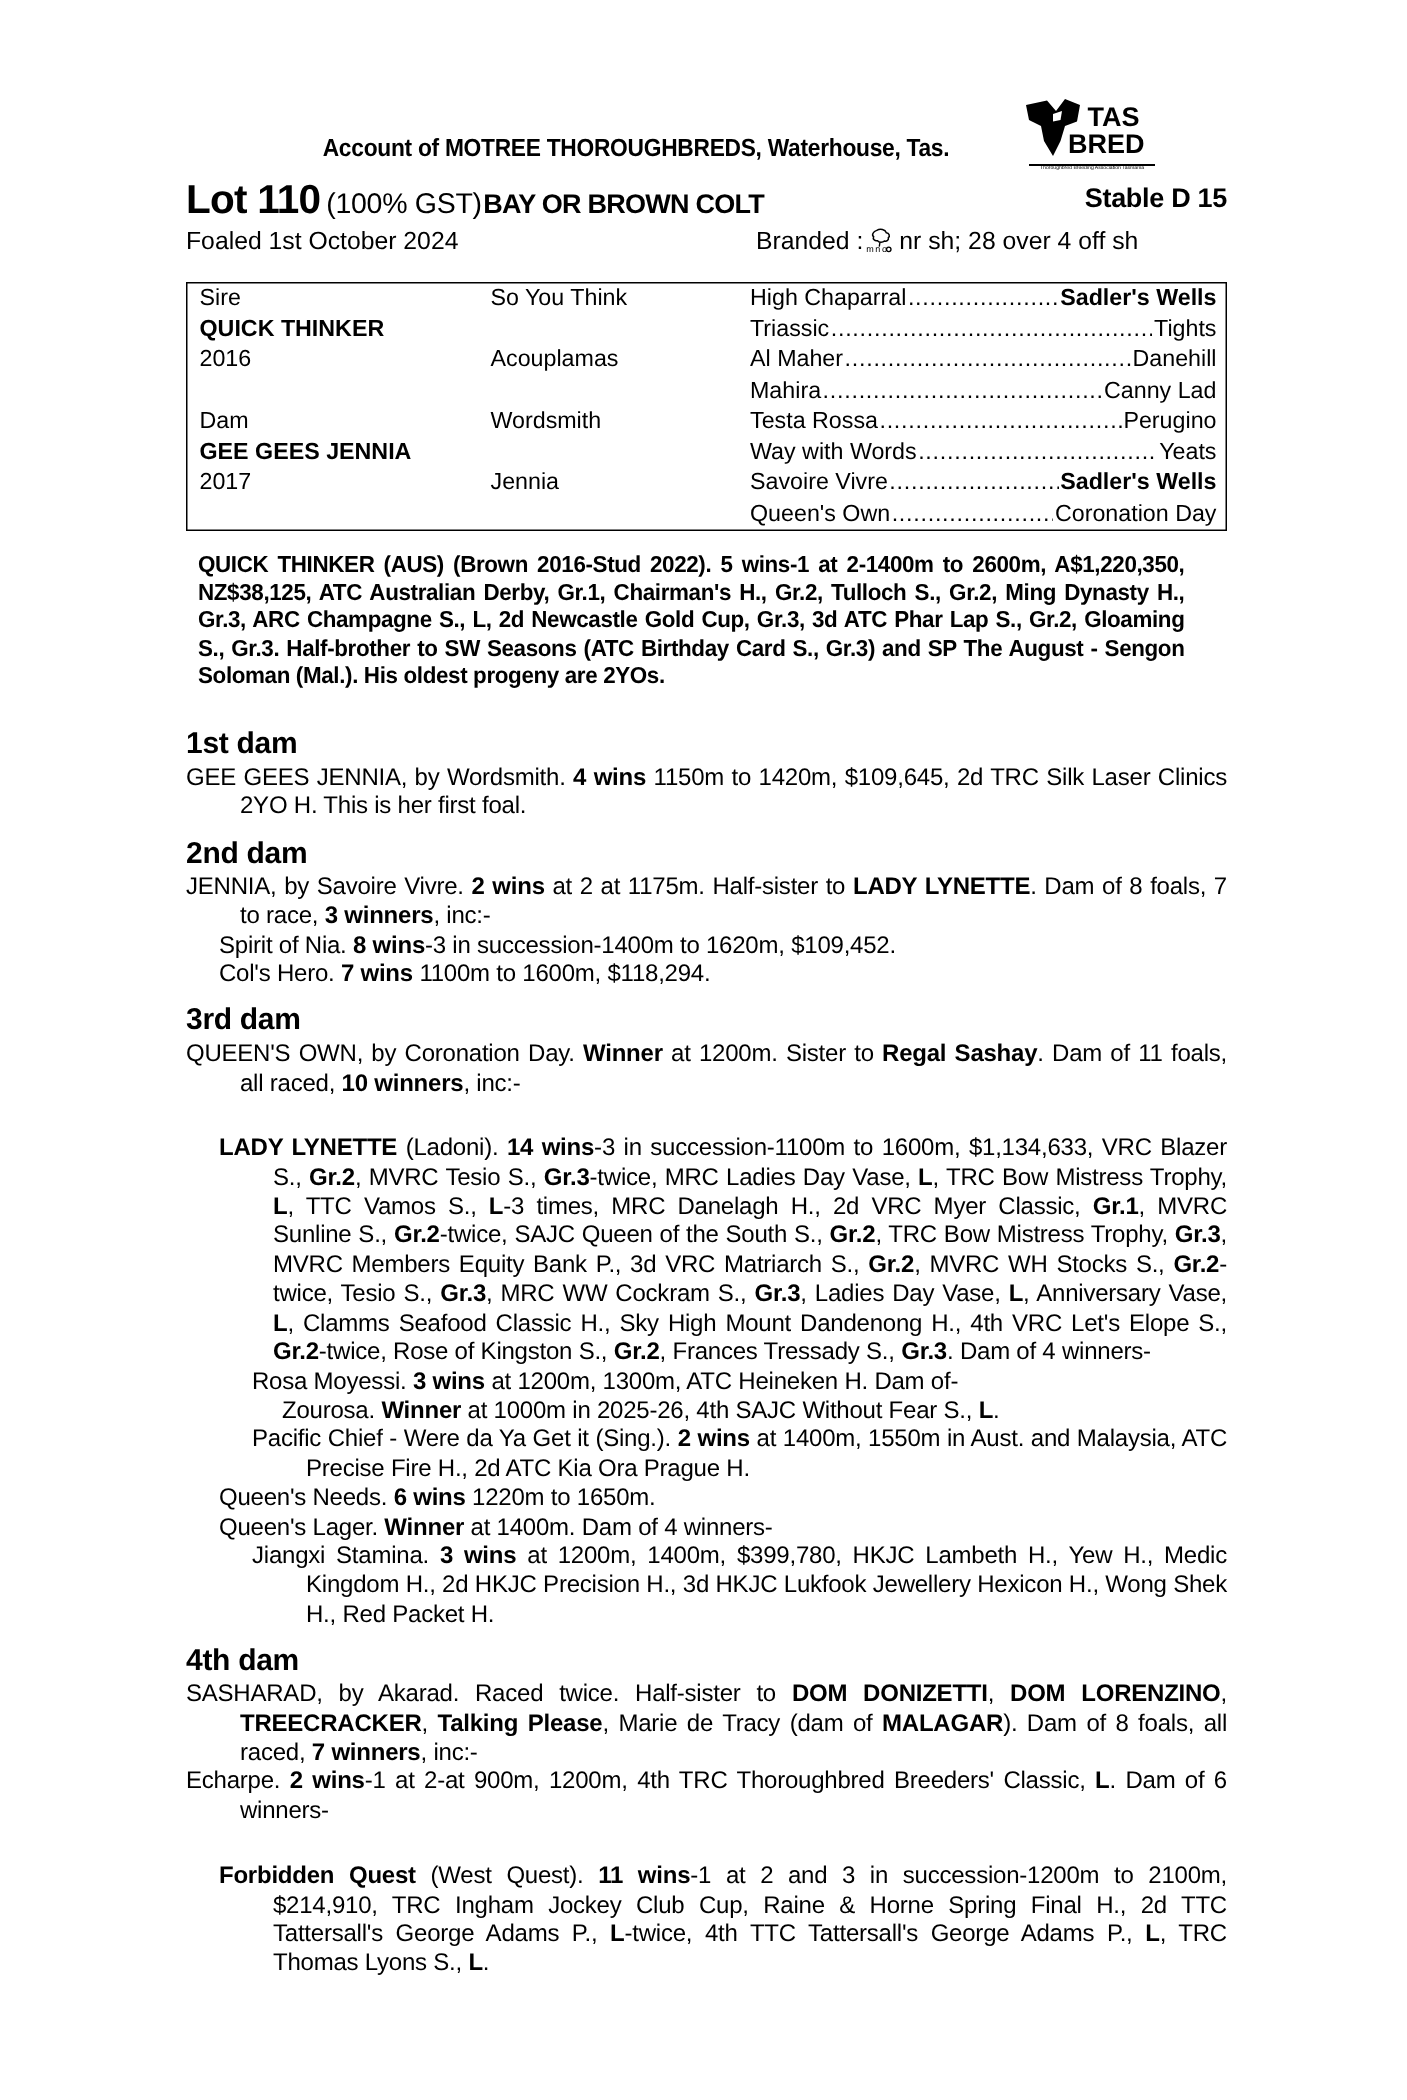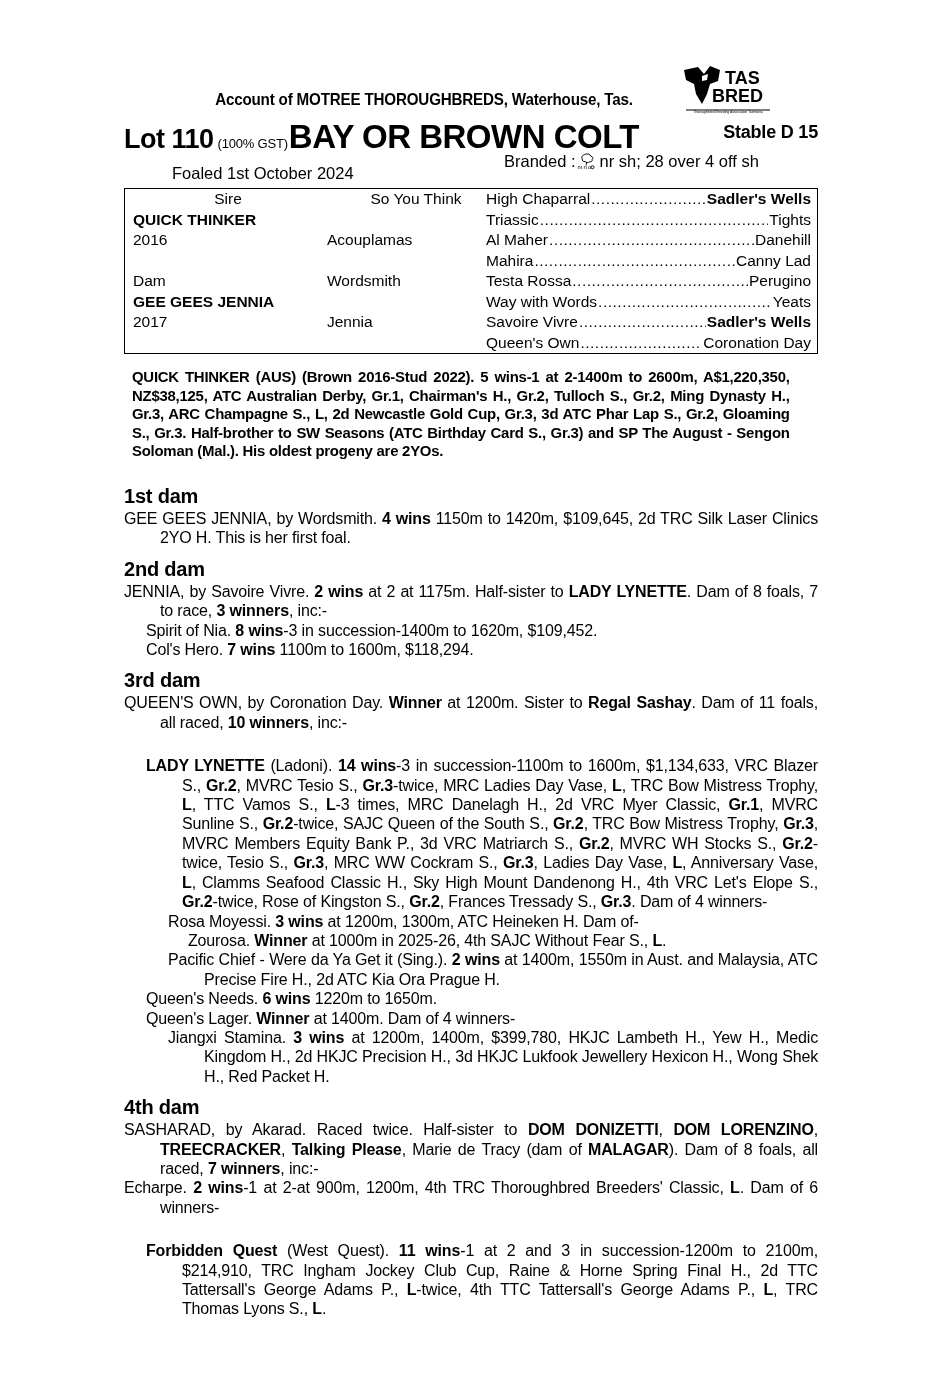--- a/index.html
+++ b/index.html
@@ -56,27 +56,27 @@
     height: 32px;
     white-space: nowrap;
   }
   .lot-no {
     font-size: 27px;
     font-weight: bold;
     letter-spacing: -0.5px;
     vertical-align: baseline;
   }
   .gst {
-    font-size: 13px;
+    font-size: 19px;
     font-weight: normal;
     letter-spacing: -0.2px;
     padding: 0 1px 0 4px;
   }
   .colt-desc {
-    font-size: 33px;
+    font-size: 18px;
     font-weight: bold;
     letter-spacing: -0.5px;
     text-align: right;
   }
   .stable {
     position: absolute;
     right: 0;
     top: 4px;
     font-size: 18px;
     font-weight: bold;
@@ -86,21 +86,21 @@
 
   .foaled-line {
     position: absolute;
     left: 124px;
     top: 152px;
     width: 694px;
     height: 24px;
     font-size: 16.5px;
     white-space: nowrap;
   }
-  .foaled-left { position: absolute; left: 0; top: 12px; margin-left: 48px; }
+  .foaled-left { position: absolute; left: 0; top: 0; }
   .branded-right { position: absolute; left: 380px; top: 0; }
   .brand-glyph {
     display: inline-block;
     width: 22px;
     height: 18px;
     vertical-align: -4px;
     margin: 0 1px;
   }
   .brand-glyph svg { display: block; width: 22px; height: 18px; }
 
@@ -119,21 +119,21 @@
     left: 0;
     width: 100%;
     height: 20.5px;
     font-size: 15.5px;
     line-height: 20.5px;
     white-space: nowrap;
   }
   .c1 { position: absolute; left: 8px; top: 0; width: 190px; }
   .c2 { position: absolute; left: 202px; top: 0; width: 178px; }
   .c3 {
-    position: absolute; left: 361px; top: 0; right: 6px;
+    position: absolute; left: 375px; top: 0; right: 6px;
     display: flex; align-items: baseline;
   }
   .c3 .nm { flex: 0 0 auto; }
   .c3 .dots {
     flex: 1 1 auto;
     overflow: hidden;
     white-space: nowrap;
     font-size: 15.5px;
     letter-spacing: 0.5px;
     margin: 0 1px;
@@ -215,21 +215,21 @@
             <g fill="#000" font-family="Liberation Sans, sans-serif" font-size="6">
               <text x="0.5" y="16">m</text>
               <text x="6.5" y="16">n</text>
               <text x="11" y="16">o</text>
             </g>
             <circle cx="15.5" cy="14.2" r="1.5" fill="none" stroke="#000" stroke-width="0.9"></circle>
           </svg></span><span>nr sh; 28 over 4 off sh</span></span>
   </div>
 
   <div class="ped-table" id="ped-table">
-      <div class="ped-row" style="top: 0px; text-align: center;">
+      <div class="ped-row" style="top: 0px;">
         <span class="c1">Sire</span>
         <span class="c2">So You Think</span>
         <span class="c3">
           <span class="nm">High Chaparral</span>
           <span class="dots">........................................................................................................................</span>
           <span class="gp b">Sadler's Wells</span>
         </span>
       </div>
       <div class="ped-row" style="top: 20.5px;">
         <span class="c1 b">QUICK THINKER</span>

